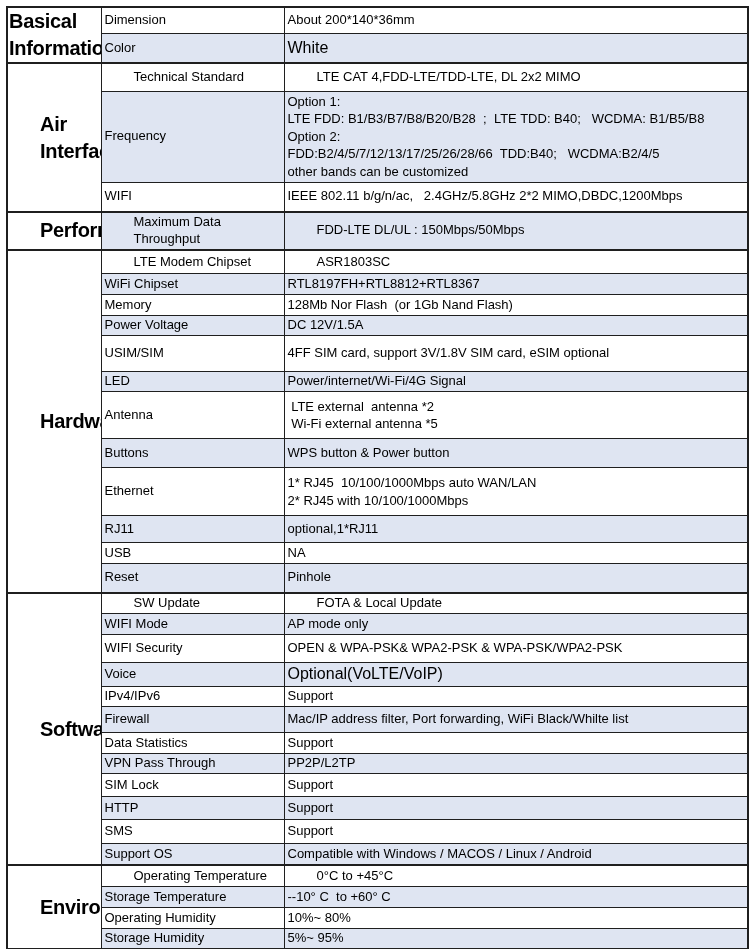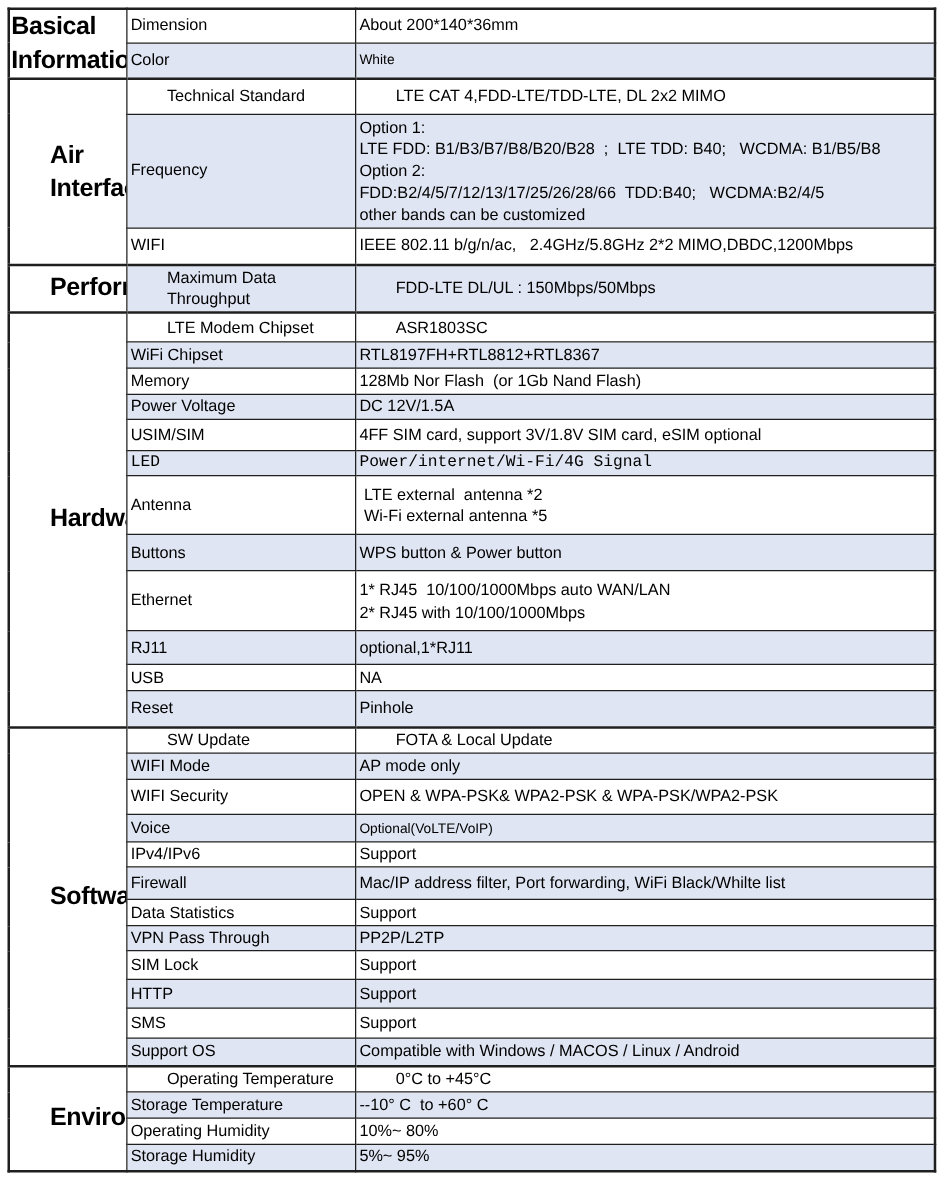--- a/index.html
+++ b/index.html
@@ -39,21 +39,21 @@
     font-weight: bold;
     font-size: 20px;
     line-height: 1.35;
     background: var(--bg);
     padding: 0 1px;
     letter-spacing: -0.3px;
   }
   td.param { background: var(--bg); white-space: pre-wrap; }
   td.value { background: var(--bg); white-space: pre-wrap; }
   td.shaded { background: var(--shaded); }
-  td.value.large { font-size: 11px; }
+  td.value.large { font-size: 16px; }
   td.value .line { white-space: pre-wrap; line-height: 17.6px; }
 </style>
 </head>
 <body>
 
 <div class="sheet">
   <table class="spec">
     <colgroup>
       <col class="c-cat">
       <col class="c-param">
@@ -97,25 +97,25 @@
           <td class="value shaded">RTL8197FH+RTL8812+RTL8367</td>
         </tr>
         <tr style="height: 21px;">
           <td class="param">Memory</td>
           <td class="value">128Mb Nor Flash  (or 1Gb Nand Flash)</td>
         </tr>
         <tr style="height: 20px;">
           <td class="param shaded">Power Voltage</td>
           <td class="value shaded">DC 12V/1.5A</td>
         </tr>
-        <tr style="height: 25px;">
+        <tr style="height: 36px;">
           <td class="param">USIM/SIM</td>
           <td class="value">4FF SIM card, support 3V/1.8V SIM card, eSIM optional</td>
         </tr>
-        <tr style="height: 16px; font-family: Liberation Mono, monospace;">
+        <tr style="height: 16px;">
           <td class="param shaded">LED</td>
           <td class="value shaded">Power/internet/Wi-Fi/4G Signal</td>
         </tr>
         <tr style="height: 47px;">
           <td class="param">Antenna</td>
           <td class="value"><div class="line"> LTE external  antenna *2</div><div class="line"> Wi-Fi external antenna *5</div></td>
         </tr>
         <tr style="height: 29px; border-radius: 14px;">
           <td class="param shaded">Buttons</td>
           <td class="value shaded">WPS button &amp; Power button</td>

